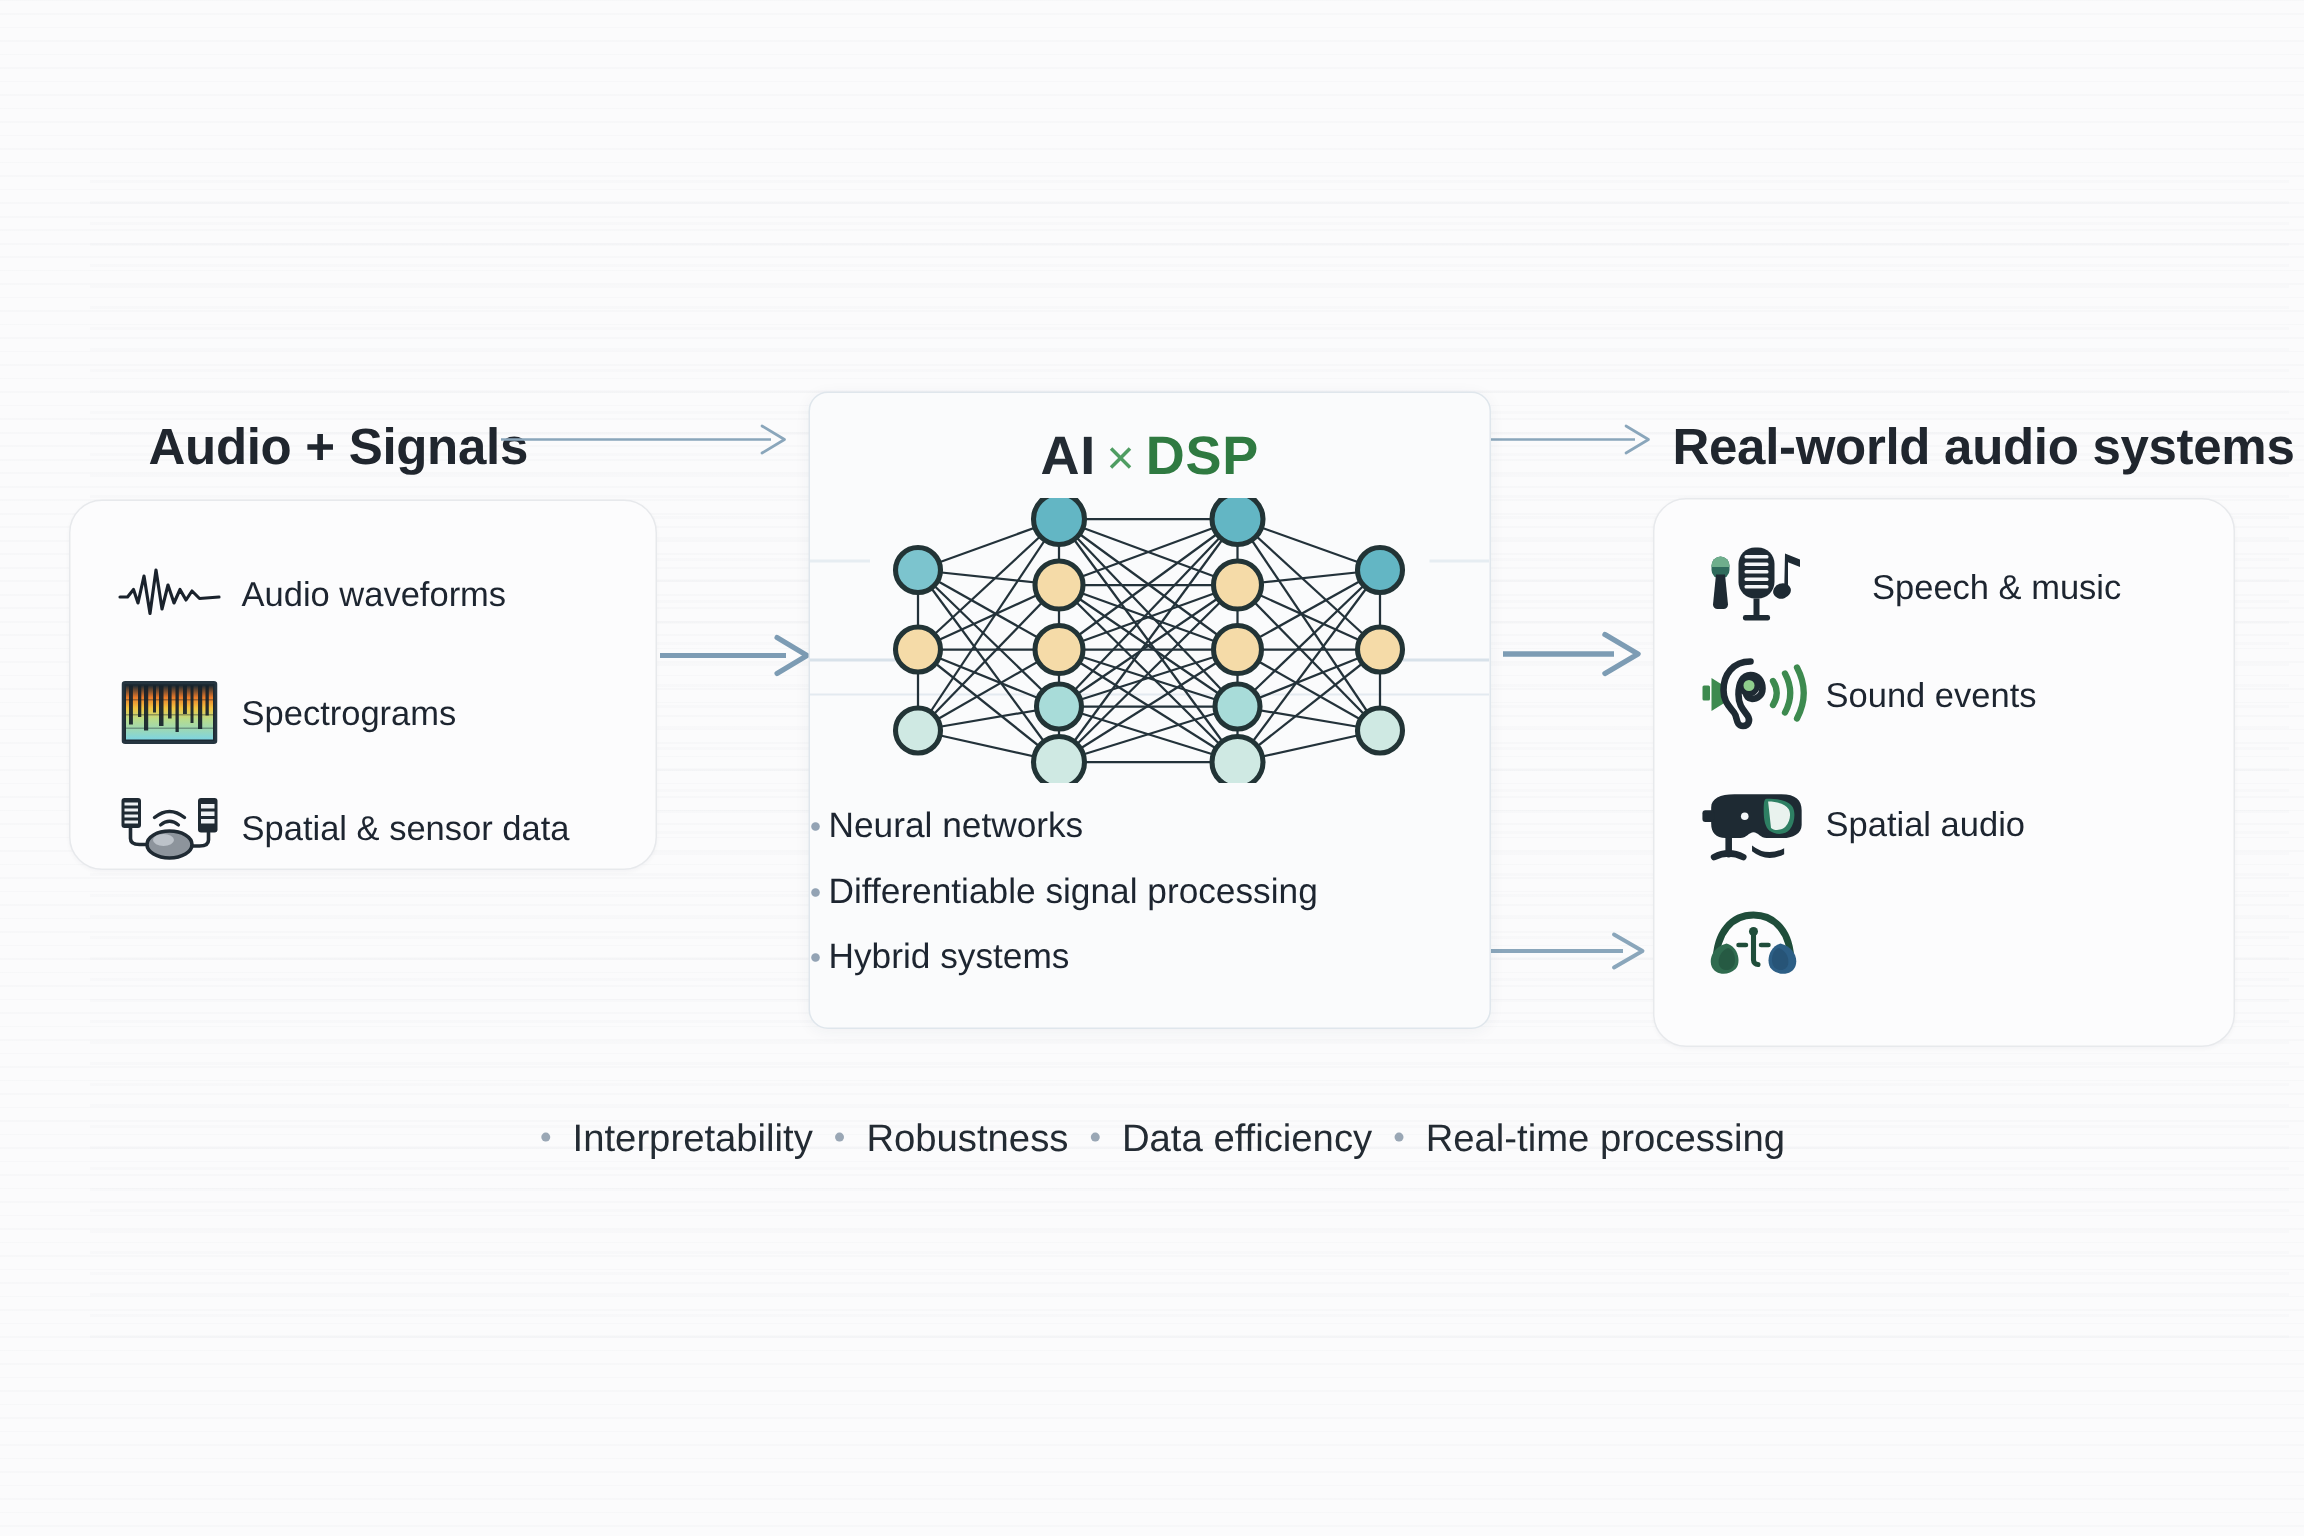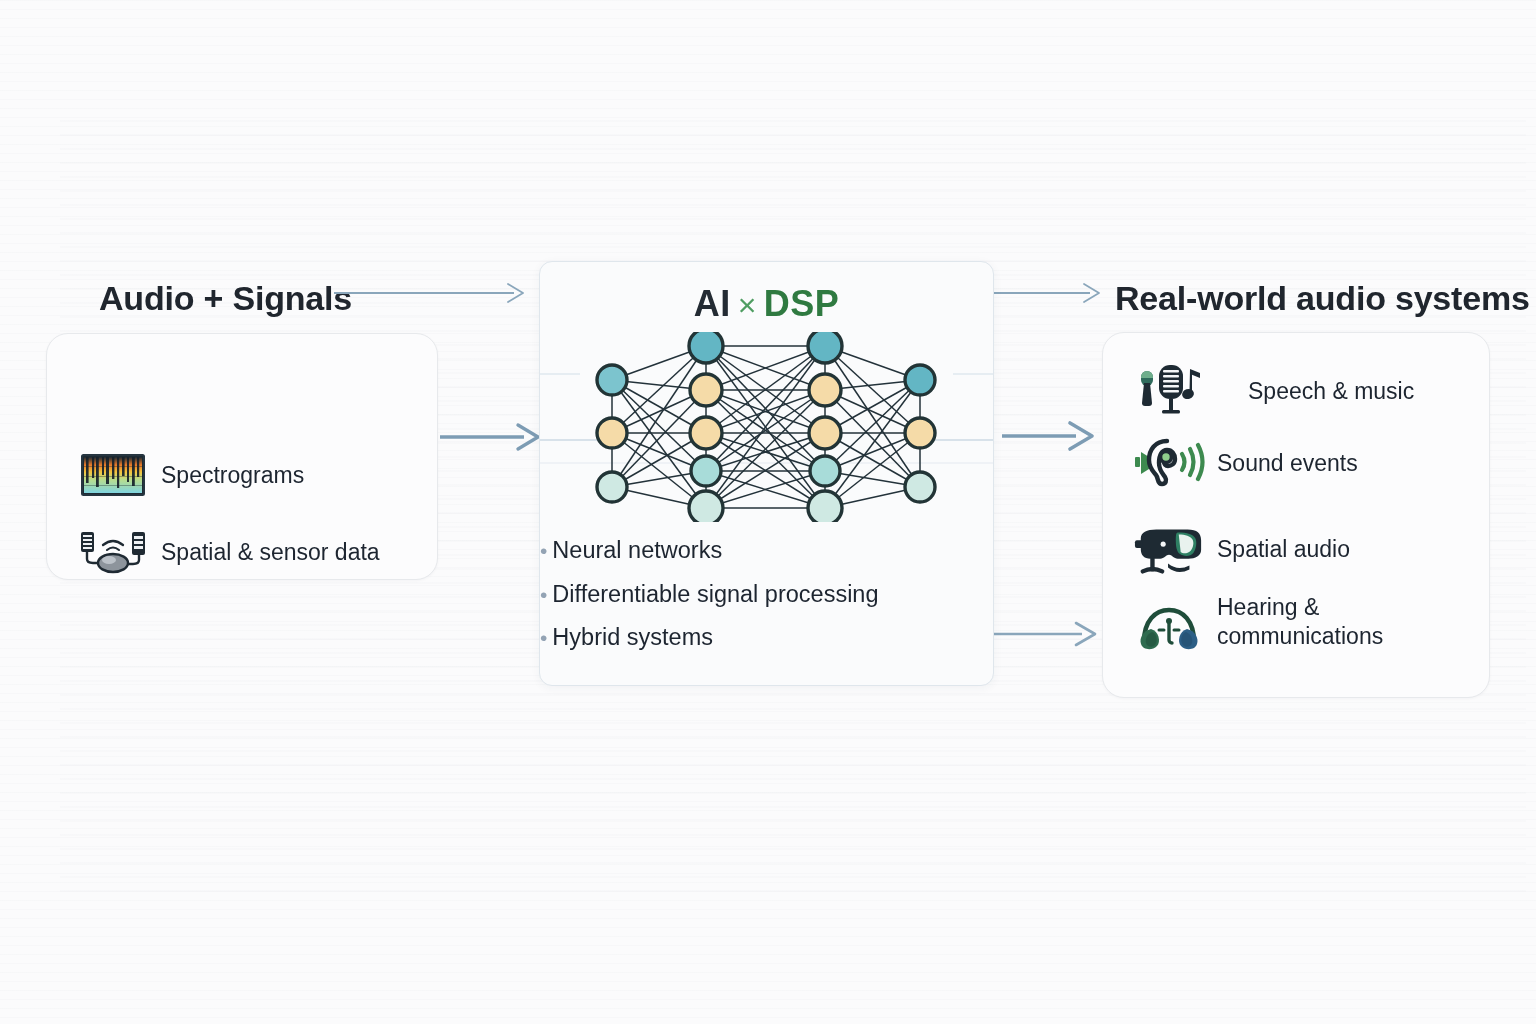--- a/index.html
+++ b/index.html
@@ -169,20 +169,28 @@
     <path d="M70 5 L92 18 L70 31" fill="none" stroke="#7d9cb4" stroke-width="3.6" stroke-linecap="round" stroke-linejoin="round"></path>
   </svg>
 
   <svg class="arrow" style="left:988px;top:618px;" width="116" height="32" viewBox="0 0 116 32">
     <line x1="2" y1="16" x2="94" y2="16" stroke="#8aa6bb" stroke-width="2.6"></line>
     <path d="M88 5 L107 16 L88 27" fill="none" stroke="#8aa6bb" stroke-width="2.6" stroke-linecap="round" stroke-linejoin="round"></path>
   </svg>
 
   <div class="panel" id="panel-left">
 
+    <div class="row" id="l-row-0">
+      <div class="ico">
+        <svg width="70" height="40" viewBox="0 0 70 40">
+          <polyline points="2,22 7,22 11,17 14,26 18,8 22,33 26,4 30,30 34,14 38,26 42,17 46,24 50,18 55,23 68,22" fill="none" stroke="#1a222c" stroke-width="2.1" stroke-linejoin="round" stroke-linecap="round"></polyline>
+        </svg>
+      </div>
+      <div class="lbl">Audio waveforms</div>
+    </div>
 
     <div class="row" id="l-row-1">
       <div class="ico">
         <svg width="64" height="42" viewBox="0 0 64 42">
           <defs>
             <linearGradient id="spg" x1="0" y1="0" x2="0" y2="1">
               <stop offset="0%" stop-color="#1d2a33"></stop>
               <stop offset="22%" stop-color="#e8792a"></stop>
               <stop offset="42%" stop-color="#f3c53f"></stop>
               <stop offset="62%" stop-color="#b9dc8a"></stop>
@@ -443,18 +451,20 @@
 
           <path d="M54 27 C62 29 66 36 64 42 C62 48 53 49 48 44 C44 40 46 29 54 27 Z" fill="#2d5f86"></path>
           <path d="M53 30 C58 32 60 37 59 41 C58 45 53 46 50 43 C47 40 48 31 53 30 Z" fill="#224a6b" opacity="0.55"></path>
 
           <path d="M36 20 L36 38 a3 3 0 0 0 3 3" fill="none" stroke="#1f4d3a" stroke-width="3.4" stroke-linecap="round"></path>
           <circle cx="36" cy="19" r="3" fill="#1f4d3a"></circle>
           <path d="M26 28 L31 28" stroke="#1f4d3a" stroke-width="3" stroke-linecap="round"></path>
           <path d="M41 28 L46 28" stroke="#1f4d3a" stroke-width="3" stroke-linecap="round"></path>
         </svg>
       </div>
-      <div class="lbl">Hearing &amp; communications</div>
     </div>
   </div>
 
+  <div id="footer">
+    <span class="fdot">•</span><span class="fb">Interpretability</span><span class="fdot">•</span><span class="fb">Robustness</span><span class="fdot">•</span><span class="fb">Data efficiency</span><span class="fdot">•</span><span class="fb">Real-time processing</span>
+  </div>
 
 </div>
 
 </body></html>

